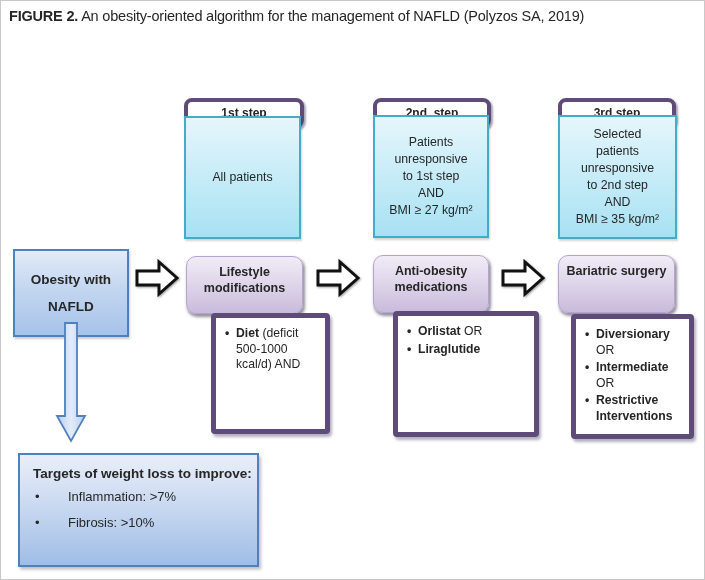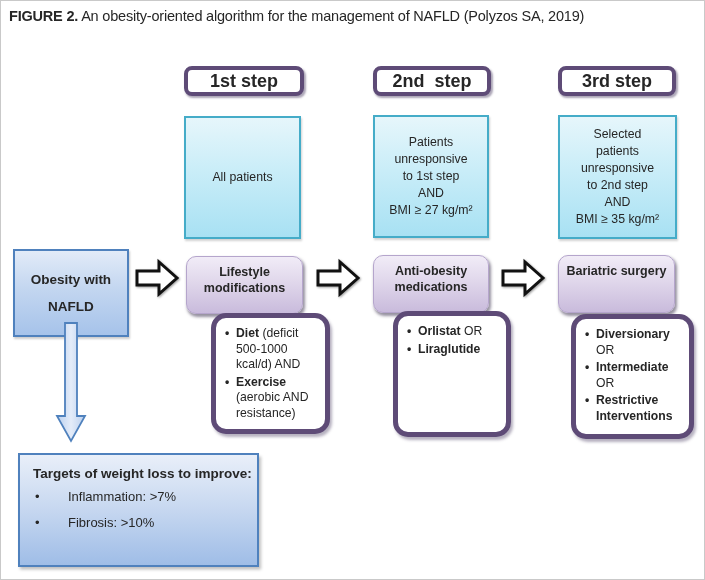--- a/index.html
+++ b/index.html
@@ -23,23 +23,24 @@
     white-space:nowrap;
   }
   .fig-title .bold{font-weight:700;}
 
   
   .step-header{
     background:#ffffff;
     border:4px solid #5e4b77;
     border-radius:8px;
     box-shadow:1.5px 2px 2px rgba(70,58,95,0.45);
-    font-weight:700;font-size:18px;
+    font-weight:700;font-size:12px;
     display:flex;align-items:center;justify-content:center;
     white-space:pre;
+    margin-top:32px;
   }
 
   
   .pop-box{
     background:linear-gradient(180deg,#e6f6fb 0%,#c9edf8 45%,#a8e1f3 100%);
     border:2px solid #45acc8;
     box-shadow:1px 1.5px 2px rgba(0,0,0,0.18);
     display:flex;align-items:center;justify-content:center;
     text-align:center;font-size:12.3px;line-height:1.38;
     white-space:pre-line;
@@ -53,21 +54,21 @@
     box-shadow:1.5px 2.5px 3px rgba(45,35,65,0.5);
     font-weight:700;font-size:12.5px;line-height:1.3;
     text-align:center;padding-top:7px;
     white-space:pre-line;
   }
 
   
   .detail-box{
     background:#ffffff;
     border:5px solid #5e4b77;
-    border-radius:15px;
+    border-radius:4px;
     box-shadow:2px 3px 3px rgba(70,58,95,0.4);
     padding:8px 5px 6px 9px;
     font-size:12.2px;line-height:1.28;
     z-index:3;
   }
   .detail-box ul{margin:0;padding:0;list-style:none;}
   .detail-box li{
     position:relative;padding-left:11px;margin-bottom:2px;
     white-space:pre-line;
   }
@@ -156,25 +157,24 @@
         <stop offset="0.5" stop-color="#e4ecf9"></stop>
         <stop offset="1" stop-color="#b9cfee"></stop>
       </linearGradient>
     </defs>
     <path d="M10 1 H22 V94 H30 L16 119 L2 94 H10 Z" fill="url(#downGrad)" stroke="#4f81bd" stroke-width="1.8" stroke-linejoin="miter"></path>
   </svg>
 
   <div class="abs detail-box" style="left:210px;top:312px;width:119px;height:121px;">
     <ul>
       <li><span class="strong">Diet</span><span> (deficit 500-1000 kcal/d) AND</span></li>
-      <li><span class="strong">Exercise</span><span> (aerobic AND resistance)</span></li>
     </ul>
   </div>
 
-  <div class="abs detail-box" style="left:392px;top:310px;width:118px;height:126px;">
+  <div class="abs detail-box" style="left:392px;top:310px;width:146px;height:126px;">
     <ul>
       <li><span class="strong">Orlistat</span><span> OR</span></li>
       <li><span class="strong">Liraglutide</span><span></span></li>
     </ul>
   </div>
 
   <div class="abs detail-box" style="left:570px;top:313px;width:123px;height:125px;">
     <ul>
       <li><span class="strong">Diversionary</span><span>
 OR</span></li>

